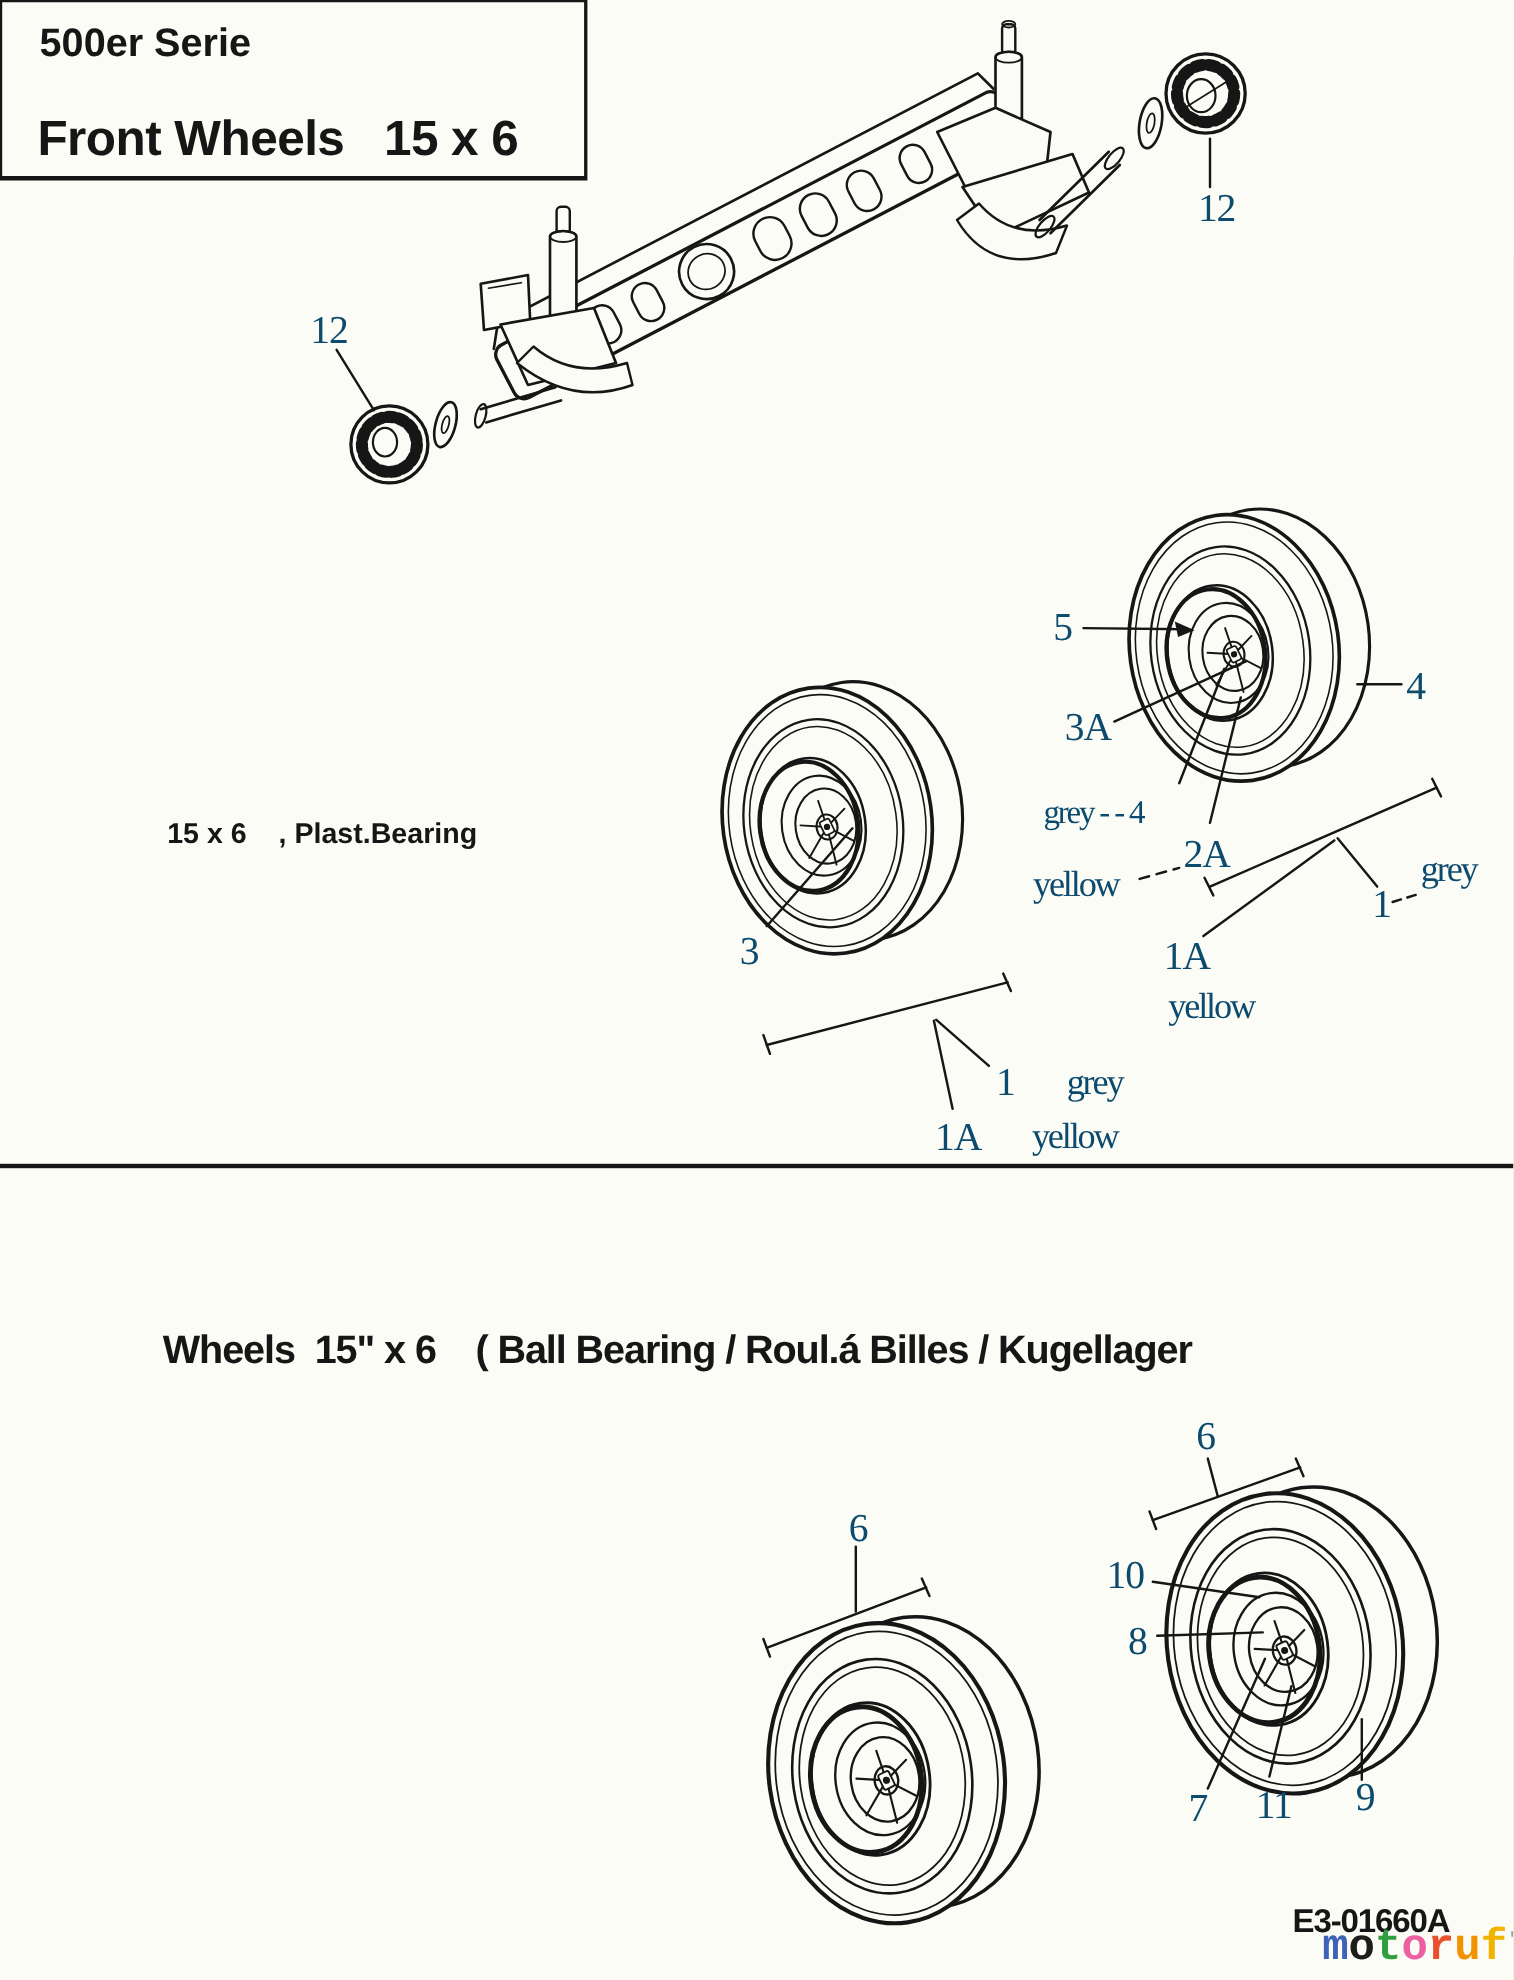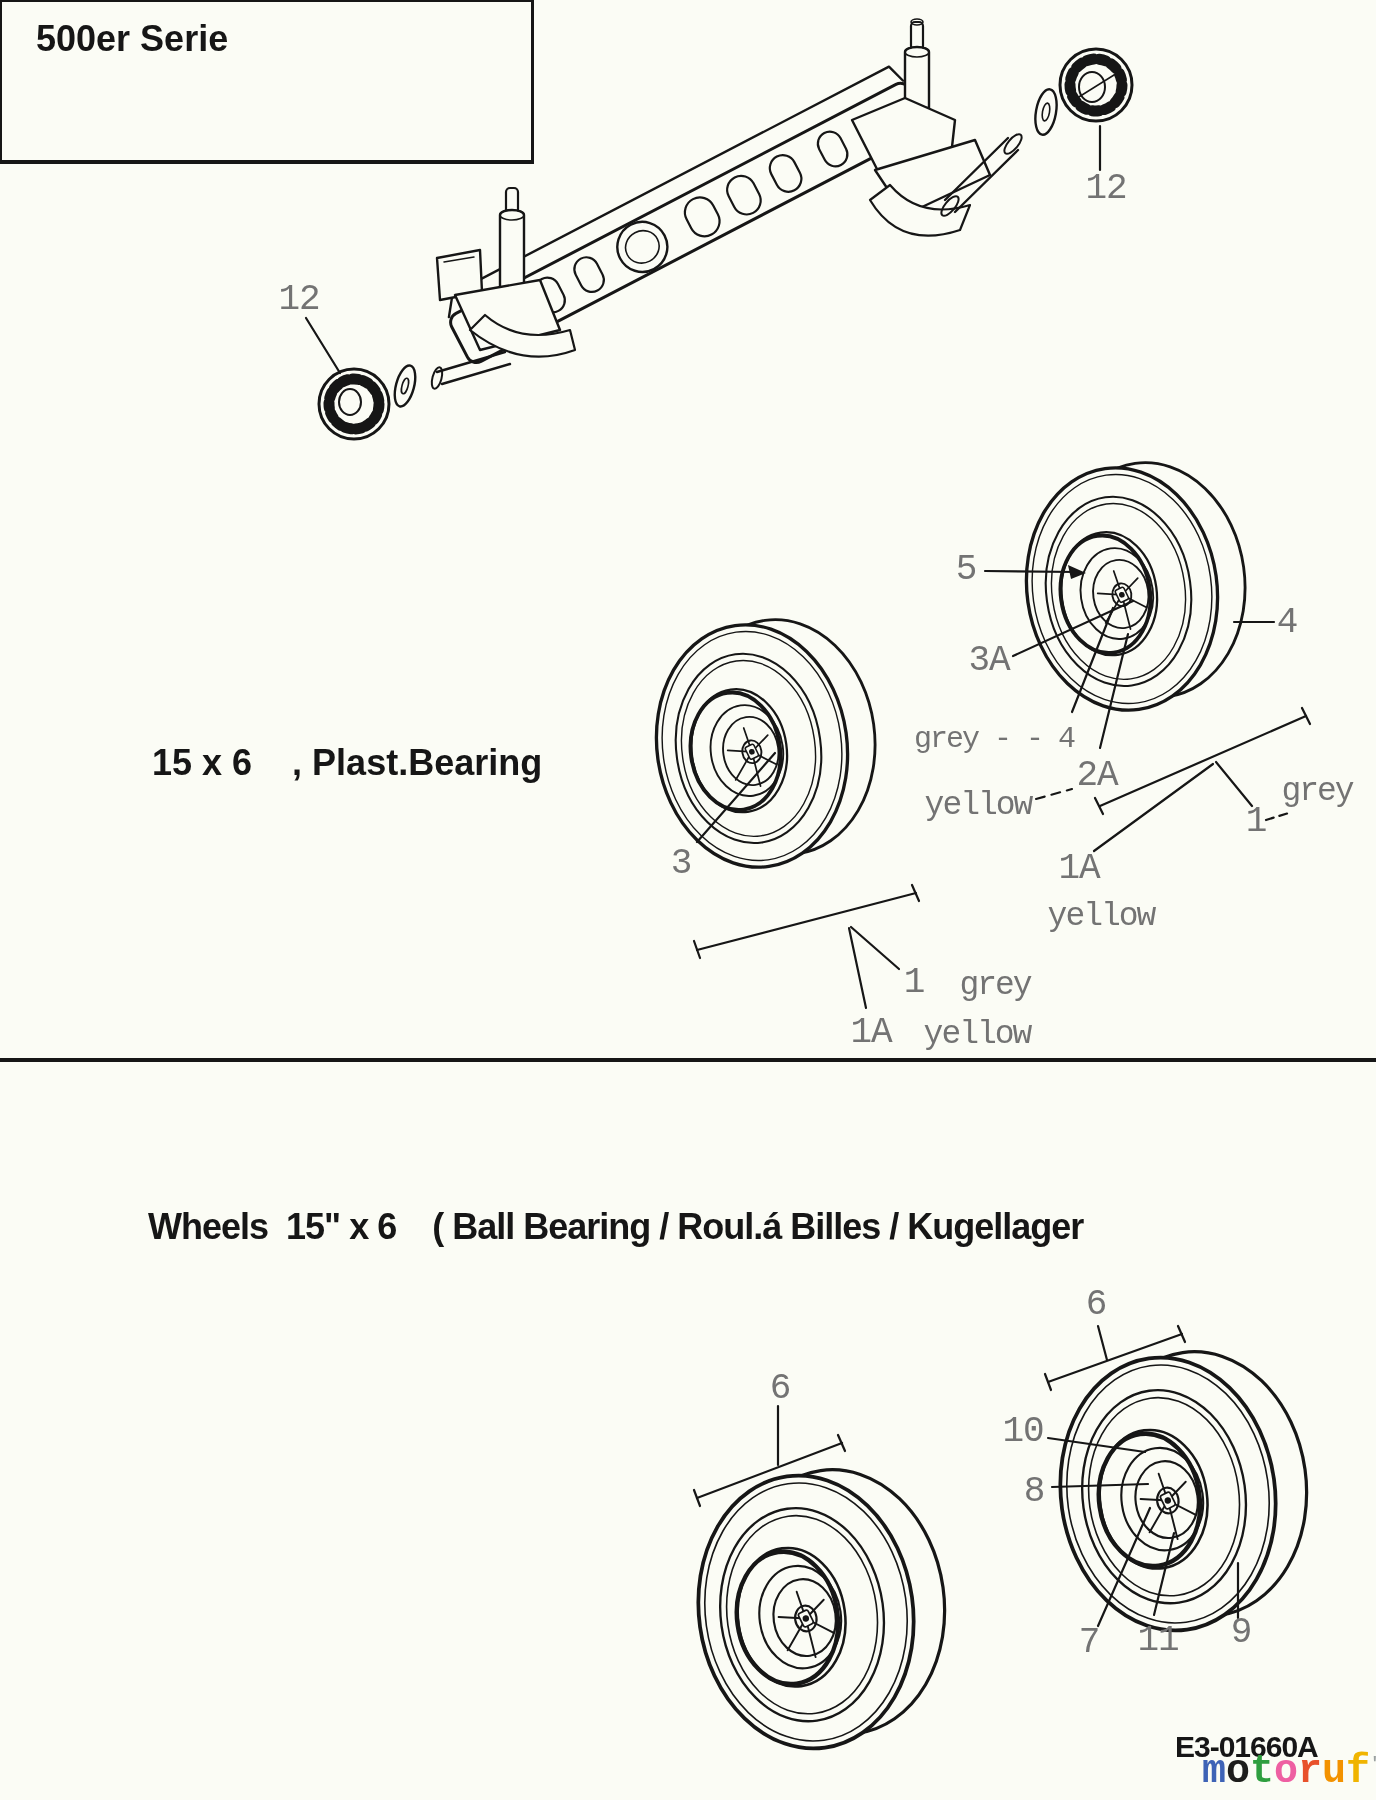--- a/index.html
+++ b/index.html
@@ -13,31 +13,31 @@
   #header-box{
     position:absolute;left:0;top:0;width:534px;height:164px;
     border-right:3px solid #161616;border-bottom:4px solid #161616;
     border-top:2px solid #161616;border-left:2px solid #161616;
     box-sizing:border-box;background:transparent;
   }
   #series-title{position:absolute;left:36px;top:18px;font-size:36px;font-weight:600;letter-spacing:0;}
   #page-title{position:absolute;left:34px;top:100px;font-size:45px;font-weight:700;letter-spacing:-0.5px;}
   
   .sec-head{position:absolute;font-weight:700;}
-  #plast-heading{left:152px;top:742px;font-size:36px;}
+  #plast-heading{left:152px;top:742px;font-size:26px;}
   #ball-heading{left:148px;top:1206px;font-size:36px;letter-spacing:-1px;}
   
   #divider{position:absolute;left:0;top:1058px;width:1376px;height:4px;background:#161616;}
   
   #art{position:absolute;left:0;top:0;}
   
   .co{
     position:absolute;transform:translate(-50%,-50%);
-    font-family:Liberation Mono, monospace;font-size:33px;letter-spacing:-1px;
-    line-height:1;color:#737373;white-space:pre;
+    font-family:Liberation Serif, serif;font-size:33px;letter-spacing:-1px;
+    line-height:1;color:#0c4a6e;white-space:pre;
   }
   .co.big{font-size:36px;}
   
   #drawing-code{position:absolute;left:1143px;top:1730px;font-size:30px;font-weight:700;letter-spacing:-1px;margin-left:32px;}
   #motoruf-logo{position:absolute;left:1202px;top:1752px;font-family:Liberation Mono, monospace;font-weight:700;font-size:40px;line-height:1;}
   #motoruf-logo .sfx{font-size:20px;font-weight:400;}
   #motoruf-logo .tick{font-size:16px;vertical-align:14px;}
 </style>
 </head>
 <body>
@@ -184,20 +184,21 @@
       <line x1="1048" y1="1438" x2="1145" y2="1452"></line>
       <line x1="1052" y1="1487" x2="1148" y2="1484"></line>
       <line x1="1098" y1="1626" x2="1150" y2="1508"></line>
       <line x1="1154" y1="1615" x2="1174" y2="1533"></line>
       <line x1="1238" y1="1563" x2="1238" y2="1618"></line>
     </g>
   </svg>
 
   <div id="header-box"></div>
   <div id="series-title" class="pre">500er Serie</div>
+  <div id="page-title" class="pre">Front Wheels   15 x 6</div>
 
   <div class="co big" style="left:299px;top:300px">12</div>
   <div class="co big" style="left:1106px;top:189px">12</div>
 
   <div id="plast-heading" class="sec-head pre">15 x 6    , Plast.Bearing</div>
   <div class="co big" style="left:681px;top:864px">3</div>
   <div class="co big" style="left:966px;top:570px">5</div>
   <div class="co big" style="left:989px;top:661px">3A</div>
   <div class="co" style="left:994px;top:739px;font-size:30px;letter-spacing:-2px">grey - - 4</div>
   <div class="co big" style="left:1097px;top:776px">2A</div>

